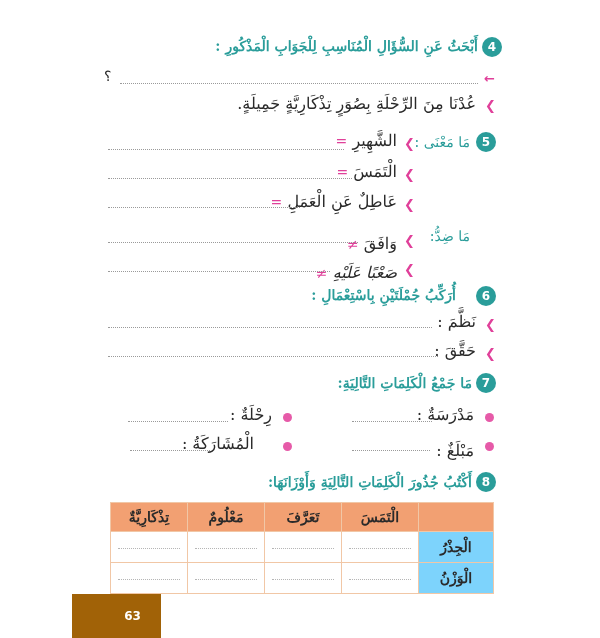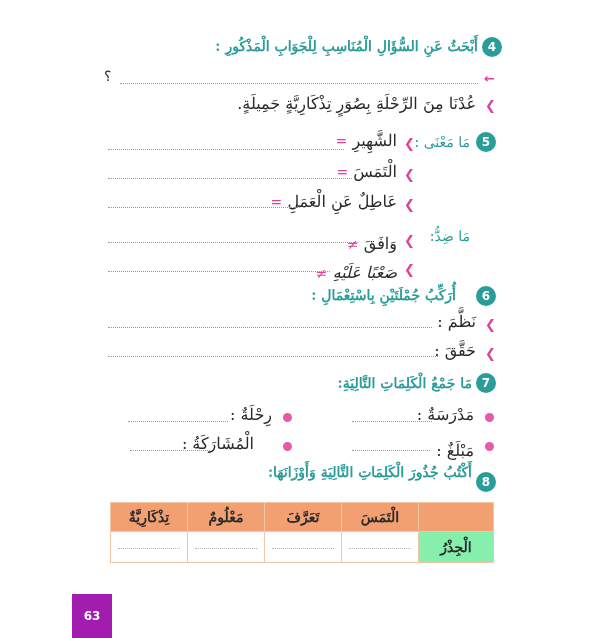--- a/index.html
+++ b/index.html
@@ -15,26 +15,26 @@
           font-size:13px; font-weight:bold; line-height:16px; }
   .dot { position:absolute; width:9px; height:9px; border-radius:50%; background:#e65aa8; }
   .word { position:absolute; direction:rtl; white-space:nowrap; font-size:16px; color:#2a2a2a; }
   .eq { color:#e0409a; font-family:"DejaVu Sans", sans-serif; font-size:14px; }
   .dots { position:absolute; border-bottom:1px dotted #9a9a9a; height:0; }
   table.roots { position:absolute; left:110px; top:502px; width:384px;
                 border-collapse:collapse; direction:rtl; }
   table.roots td { border:1px solid #f1c7a6; height:28px; text-align:center;
                    font-size:14px; font-weight:bold; color:#2a2a2a; }
   table.roots tr.hdr td { background:#f2a072; height:26px; }
-  table.roots td.rowlabel { background:#86efac; width:72px; }
+  table.roots td.rowlabel { background:#7dd3fc; width:72px; }
   table.roots td.cell { background:#fff; }
   .cell-line { display:inline-block; width:62px; border-bottom:1px dotted #b5b5b5; vertical-align:middle; }
-  .page-num { position:absolute; left:72px; top:594px; width:40px; height:44px;
-              background:#a21caf; color:#fff; font-family:"DejaVu Sans", sans-serif;
-              font-size:12px; font-weight:bold; text-align:center; line-height:44px; }
+  .page-num { position:absolute; left:72px; top:594px; width:57px; height:44px;
+              background:#a16207; color:#fff; font-family:"DejaVu Sans", sans-serif;
+              font-size:12px; font-weight:bold; text-align:center; line-height:44px;padding-left:32px; }
 </style>
 </head>
 <body>
 
 <div class="num-badge" style="left:482px; top:37px;">4</div>
 <div class="heading" style="right:122px; top:38px;">أَبْحَثُ عَنِ السُّؤَالِ الْمُنَاسِبِ لِلْجَوَابِ الْمَذْكُورِ :</div>
 
 <span class="chev" style="left:484px; top:71px;">←</span>
 <div class="dots" style="left:120px; width:358px; top:83px;"></div>
 <span class="word" style="left:104px; top:68px; font-size:14px;">؟</span>
@@ -90,34 +90,41 @@
 
 <span class="dot" style="left:485px; top:442px;"></span>
 <span class="word" style="right:126px; top:441px;">مَبْلَغٌ :</span>
 <div class="dots" style="left:352px; width:78px; top:450px;"></div>
 
 <span class="dot" style="left:283px; top:442px;"></span>
 <span class="word" style="right:346px; top:434px;">الْمُشَارَكَةُ :</span>
 <div class="dots" style="left:130px; width:80px; top:450px;"></div>
 
 <div class="num-badge" style="left:476px; top:472px;">8</div>
-<div class="heading" style="right:128px; top:464px;">أَكْتُبُ جُذُورَ الْكَلِمَاتِ التَّالِيَةِ وَأَوْزَانَهَا:</div>
+<div class="heading" style="right:128px; top:474px;">أَكْتُبُ جُذُورَ الْكَلِمَاتِ التَّالِيَةِ وَأَوْزَانَهَا:</div>
 
 <table class="roots">
   <tbody>
       <tr class="hdr">
     <td></td>
     <td>الْتَمَسَ</td>
     <td>تَعَرَّفَ</td>
     <td>مَعْلُومٌ</td>
     <td>تِذْكَارِيَّةٌ</td>
   </tr>
   <tr>
     <td class="rowlabel">الْجِذْرُ</td>
     <td class="cell"><span class="cell-line"></span></td>
     <td class="cell"><span class="cell-line"></span></td>
     <td class="cell"><span class="cell-line"></span></td>
     <td class="cell"><span class="cell-line"></span></td>
   </tr>
+  <tr>
+    <td class="rowlabel">الْوَزْنُ</td>
+    <td class="cell"><span class="cell-line"></span></td>
+    <td class="cell"><span class="cell-line"></span></td>
+    <td class="cell"><span class="cell-line"></span></td>
+    <td class="cell"><span class="cell-line"></span></td>
+  </tr>
 </tbody>
   </table>
 
 <div class="page-num">63</div>
 
 </body></html>

